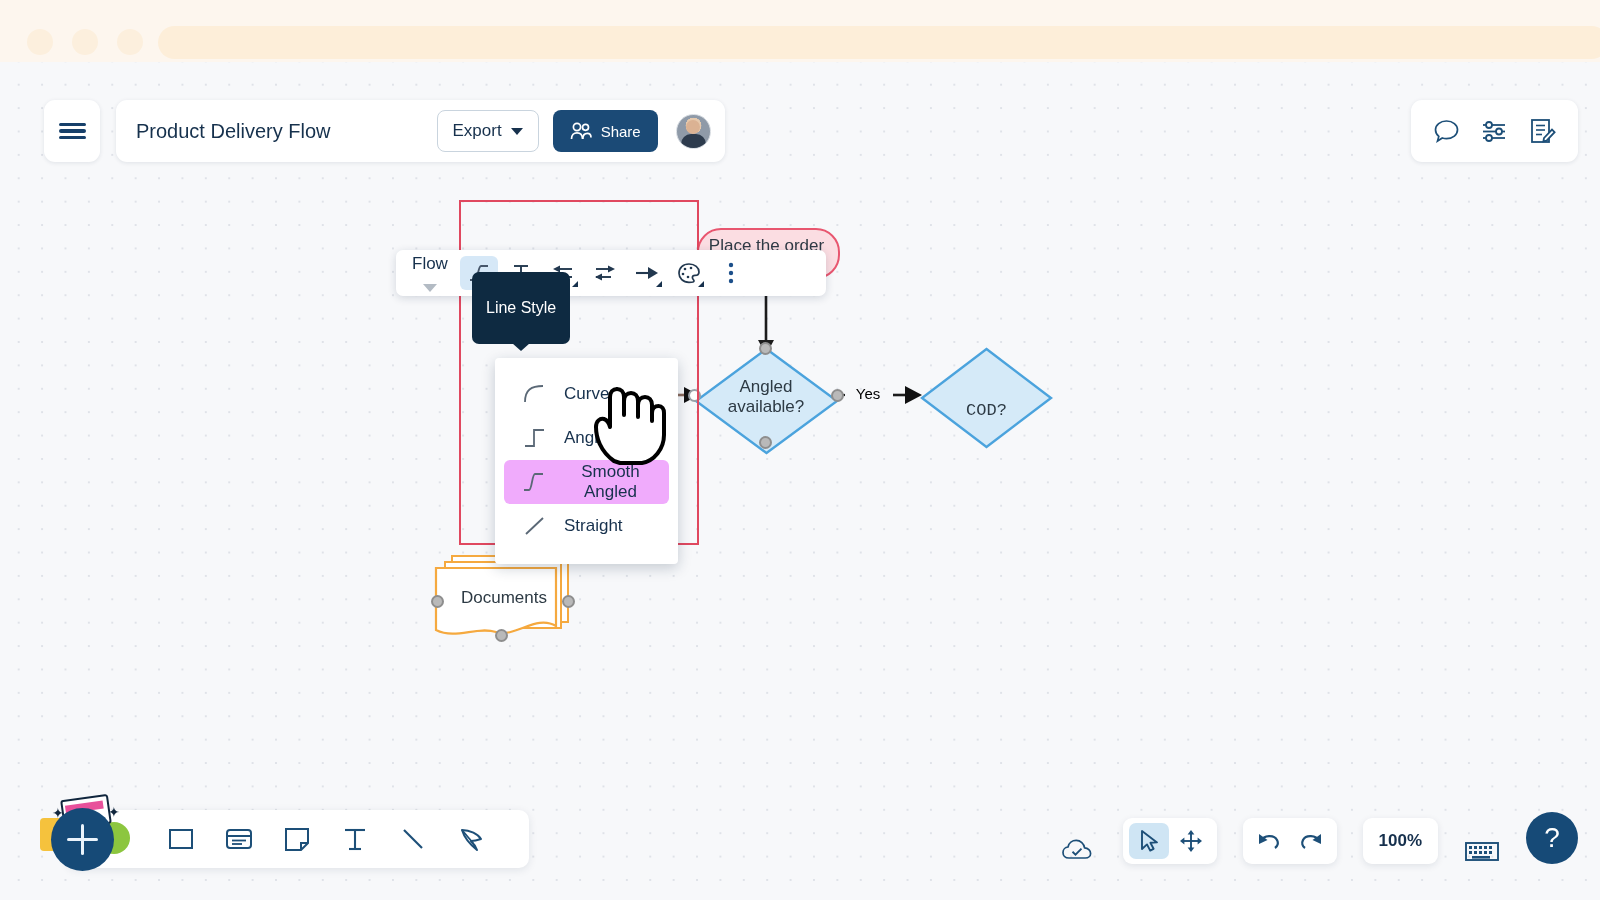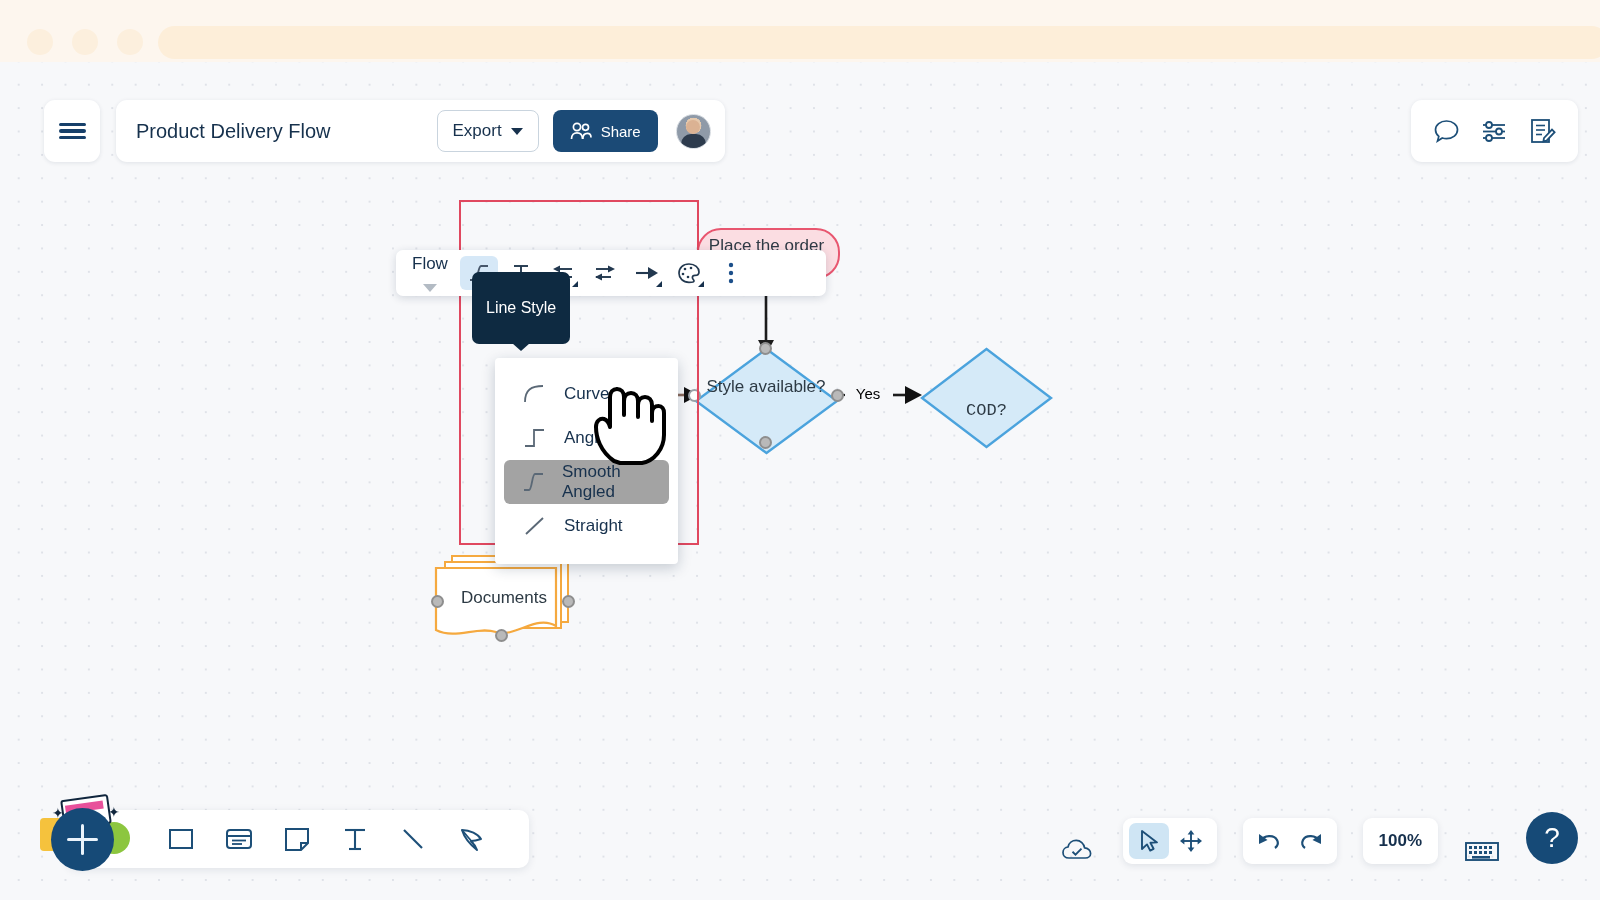--- a/index.html
+++ b/index.html
@@ -147,21 +147,21 @@
   
   #line-style-menu{
     position:absolute;left:495px;top:358px;width:183px;
     background:#fff;border-radius:4px;box-shadow:0 4px 14px rgba(20,40,70,.22);
     padding:14px 0 16px 0;z-index:55;
   }
   .menu-item{
     display:flex;align-items:center;gap:16px;height:44px;padding:0 10px 0 18px;
     margin:0 9px;border-radius:6px;font-size:17px;color:#17314d;cursor:pointer;
   }
-  .menu-item.selected{background:#a3a3a3;}
+  .menu-item.selected{background:#f0abfc;text-align:center;}
   .menu-item .mi-icon{width:26px;height:24px;display:flex;align-items:center;justify-content:center;}
 
   
   #hand-cursor{position:absolute;left:588px;top:375px;z-index:70;pointer-events:none;}
 
   
   #bottom-toolbar{
     position:absolute;left:66px;top:810px;width:365px;height:58px;
     background:#fff;border-radius:10px;box-shadow:0 2px 8px rgba(20,40,70,.10);
     display:flex;align-items:center;gap:24px;padding-left:98px;z-index:35;
@@ -233,21 +233,21 @@
 
     <line x1="501" y1="500" x2="501" y2="558" stroke="#6b5145" stroke-width="2.2"></line>
   </svg>
 
   <div id="node-place-order"></div>
   <div class="node-label" id="label-place-order">Place the order</div>
 
   <svg id="node-stock" viewBox="0 0 145 108">
     <polygon points="72.5,2 143,54 72.5,106 2,54" fill="#d5eaf8" stroke="#4ba3dd" stroke-width="2.4"></polygon>
   </svg>
-  <div class="node-label" id="label-stock">Style available?</div>
+  <div class="node-label" id="label-stock">Angled available?</div>
   <div class="port" style="left:759px;top:342px;"></div>
   <div class="port port-open" style="left:688px;top:389px;"></div>
   <div class="port" style="left:831px;top:389px;"></div>
   <div class="port" style="left:759px;top:436px;"></div>
 
   <div class="node-label" id="label-yes">Yes</div>
 
   <svg id="node-cod" viewBox="0 0 133 102">
     <polygon points="66.5,2 131,51 66.5,100 2,51" fill="#d5eaf8" stroke="#4ba3dd" stroke-width="2.4"></polygon>
   </svg>

